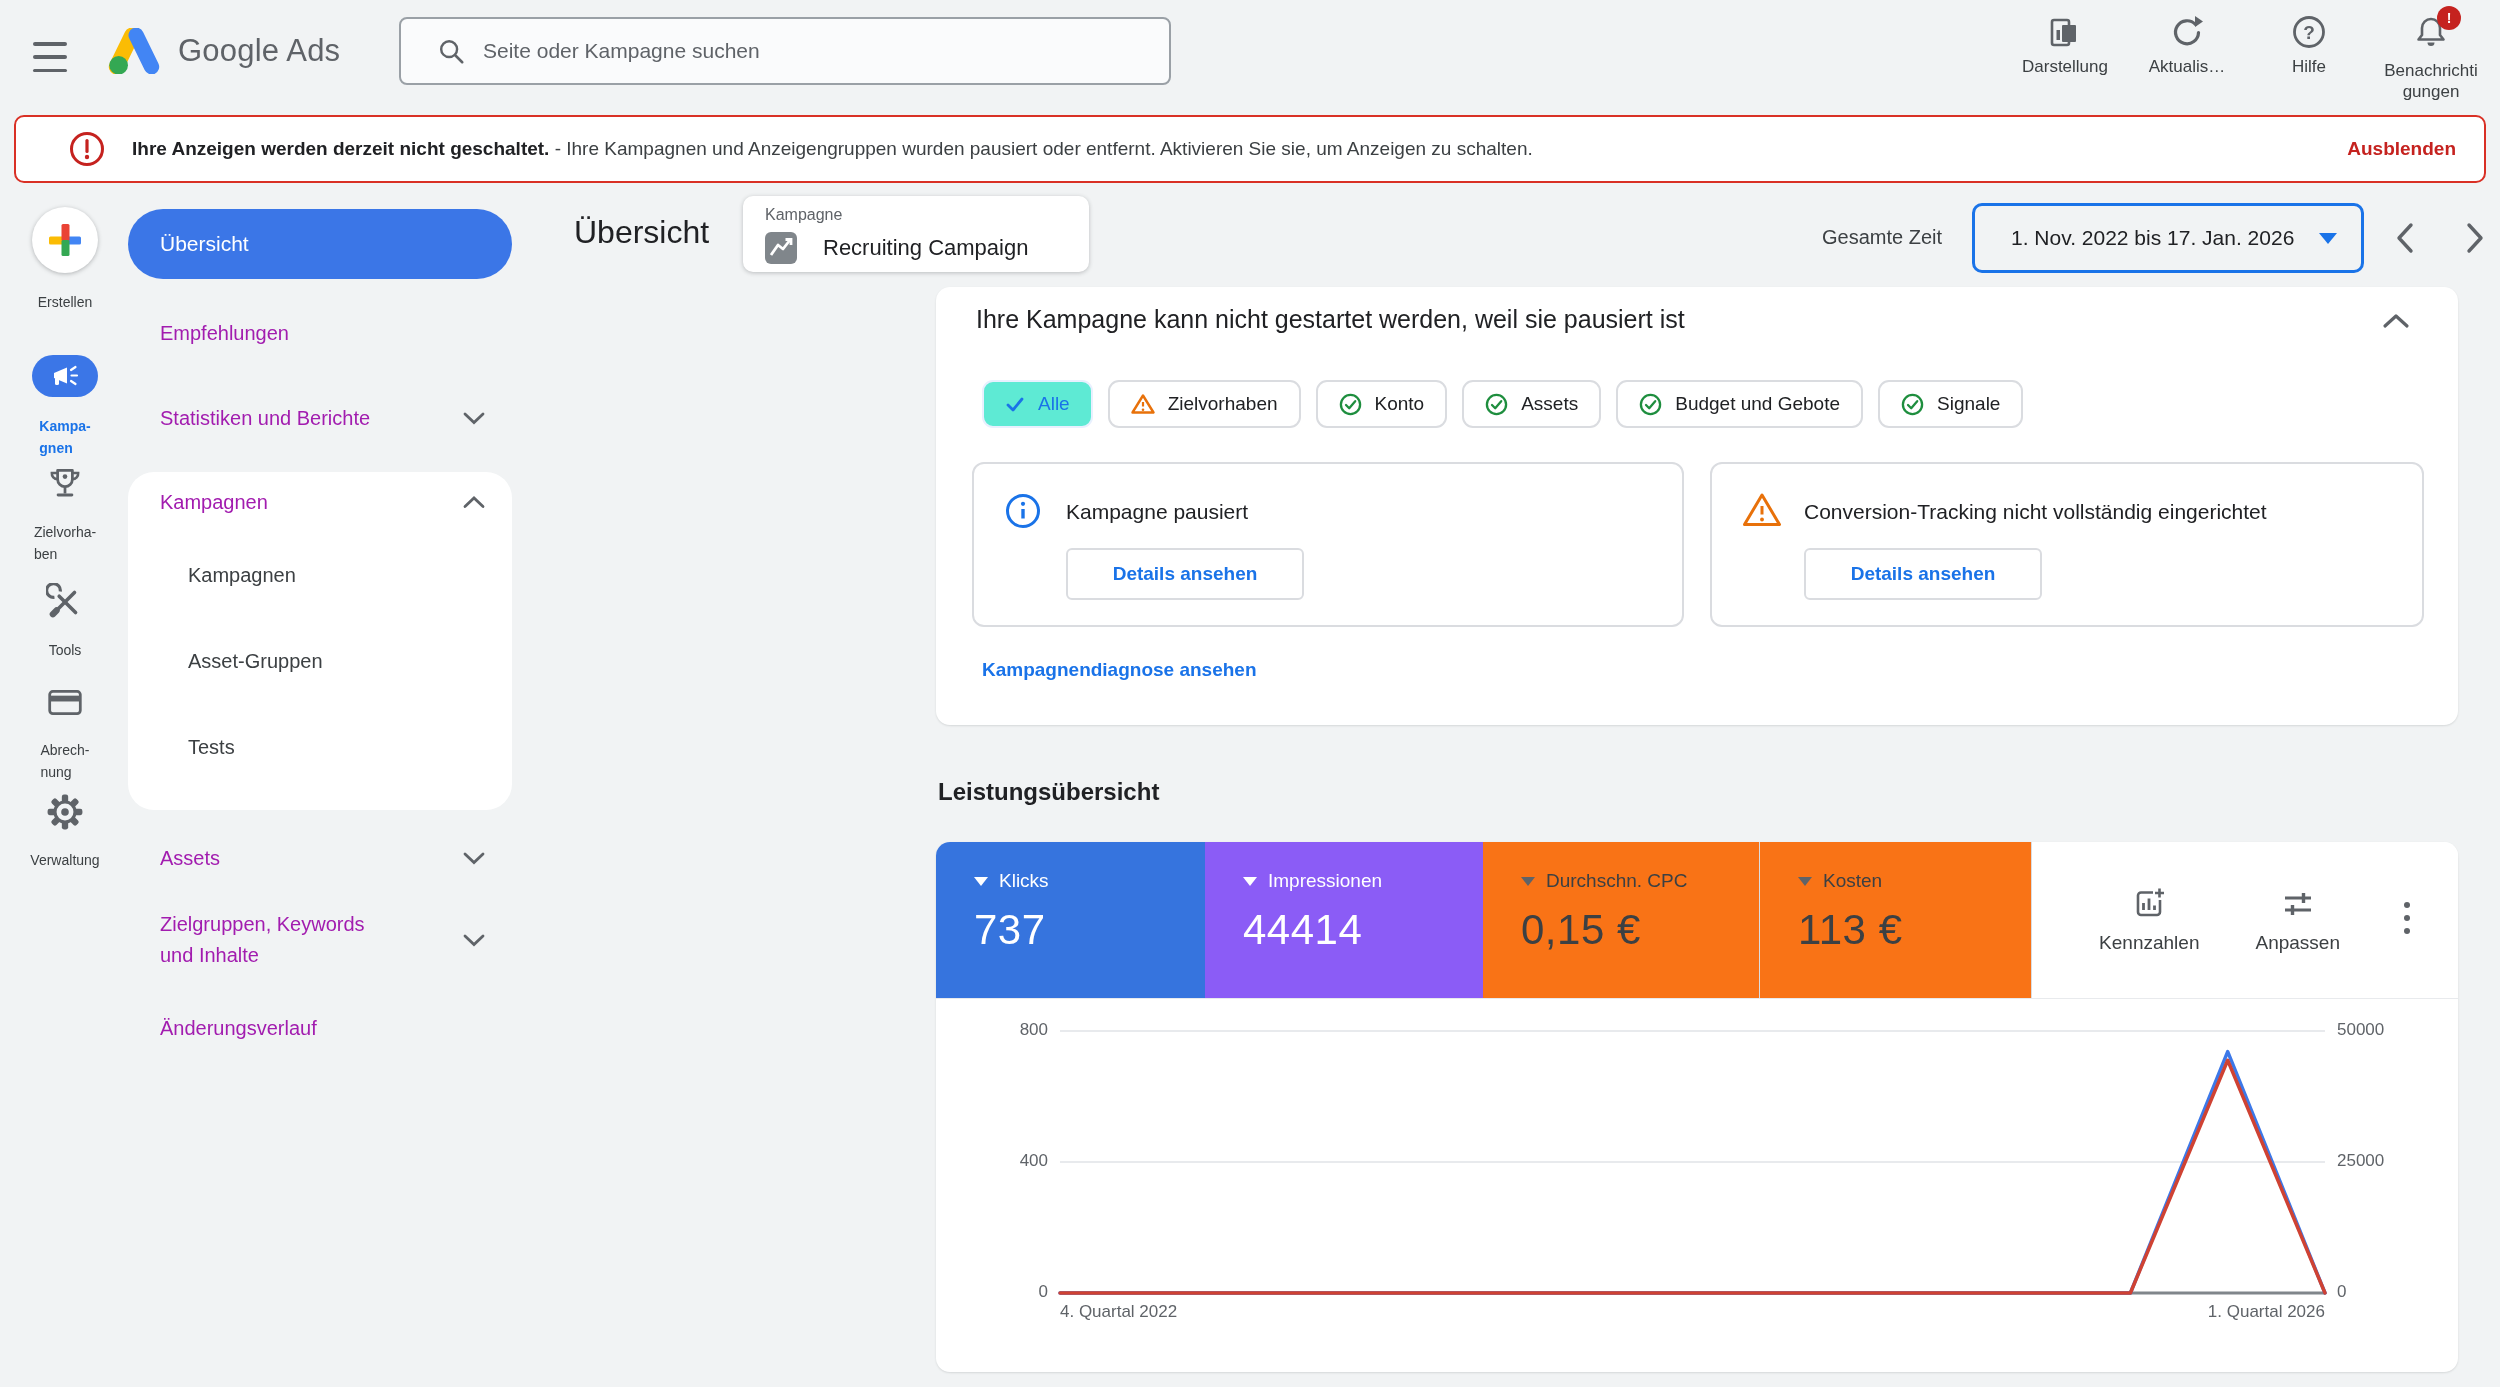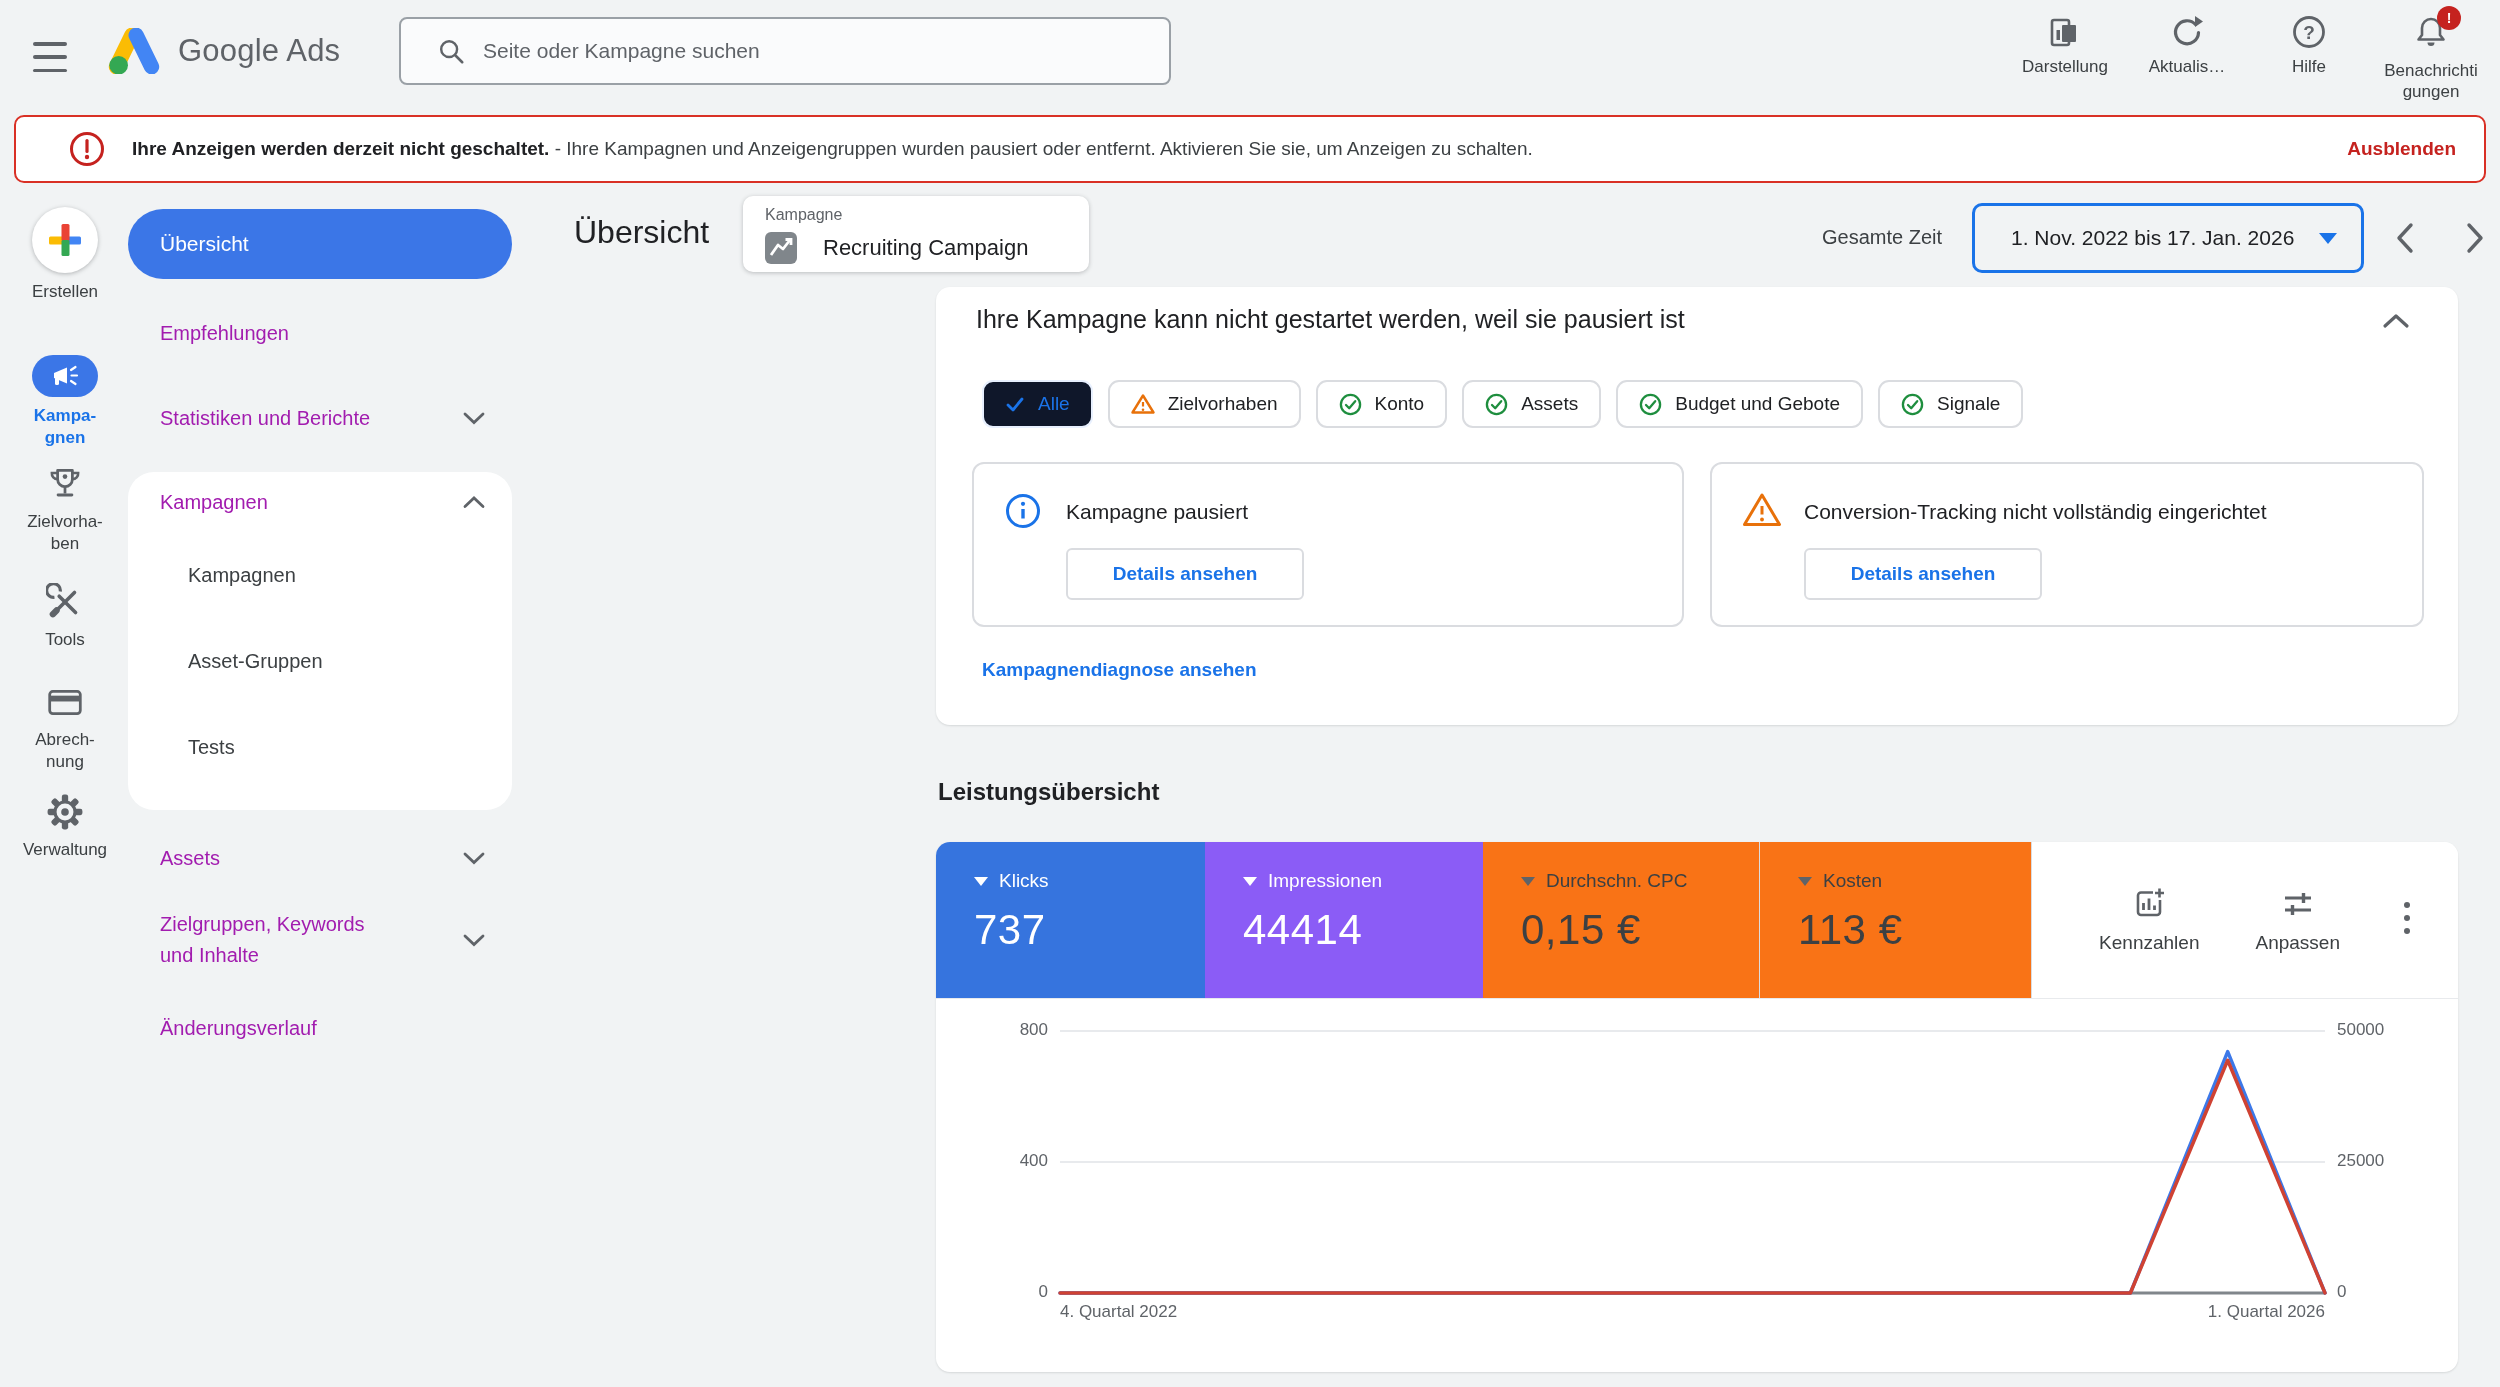--- a/index.html
+++ b/index.html
@@ -25,21 +25,21 @@
   
   .banner { position:absolute; left:14px; top:115px; width:2472px; height:68px; background:#fff; border:2px solid #d93025; border-radius:10px; display:flex; align-items:center; }
   .banner-icon { margin-left:52px; flex:0 0 auto; }
   .banner-text { margin-left:26px; font-size:19px; color:#3c4043; }
   .banner-text b { color:#202124; font-weight:bold; }
   .banner-hide { margin-left:auto; margin-right:28px; color:#c5221f; font-size:19px; font-weight:bold; cursor:pointer; }
 
   
   .rail { position:absolute; left:0; top:183px; width:130px; }
   .rail-item { position:absolute; left:0; width:130px; display:flex; flex-direction:column; align-items:center; cursor:pointer; }
-  .rail-label { font-size:17px; color:#3c4043; text-align:center; white-space:pre-line; line-height:22px; margin-top:8px; }
+  .rail-label { font-size:14px; color:#3c4043; text-align:left; white-space:pre-line; line-height:22px; margin-top:18px; }
   .rail-item.active .rail-label { color:#1a73e8; font-weight:bold; }
   .create-circle { width:66px; height:66px; background:#fff; border-radius:50%; box-shadow:0 1px 4px rgba(60,64,67,.35); display:flex; align-items:center; justify-content:center; }
   .camp-pill { width:66px; height:42px; background:#3b76e7; border-radius:21px; display:flex; align-items:center; justify-content:center; }
 
   
   .drawer { position:absolute; left:128px; top:196px; width:384px; }
   .nav-pill { position:absolute; left:0; top:13px; width:384px; height:70px; background:#3b76e7; border-radius:35px; color:#fff; font-size:21px; display:flex; align-items:center; padding-left:32px; cursor:pointer; }
   .nav-row { position:absolute; left:0; width:384px; display:flex; align-items:center; font-size:20px; color:#a21caf; cursor:pointer; }
   .nav-row .chev { margin-left:auto; margin-right:26px; }
   .nav-group { position:absolute; left:0; top:276px; width:384px; height:338px; background:#fff; border-radius:26px; }
@@ -56,21 +56,21 @@
   .date-box .dt { font-size:21px; color:#202124;margin-left:12px; }
   .date-box .tri { margin-left:auto; width:0; height:0; border-left:9px solid transparent; border-right:9px solid transparent; border-top:11px solid #1a73e8; }
   .pager { position:absolute; top:218px; cursor:pointer; }
 
   
   .card1 { position:absolute; left:936px; top:287px; width:1522px; height:438px; background:#fff; border-radius:14px; box-shadow:0 1px 2px rgba(60,64,67,.15); }
   .card1 h2 { position:absolute; left:40px; top:18px; font-size:25px; font-weight:normal; color:#202124; }
   .collapse { position:absolute; right:42px; top:18px; width:40px; height:32px; cursor:pointer; display:flex; align-items:center; justify-content:center; }
   .chips { position:absolute; left:46px; top:93px; display:flex; gap:15px; }
   .chip { height:48px; border:2px solid #dadce0; border-radius:11px; background:#fff; display:flex; align-items:center; gap:13px; padding:0 21px; font-size:19px; color:#202124; cursor:pointer; }
-  .chip.sel { background:#0f172a; border-color:#e8f0fe; color:#1a73e8; }
+  .chip.sel { background:#5eead4; border-color:#e8f0fe; color:#1a73e8; }
   .inner-card { position:absolute; top:175px; height:165px; border:2px solid #dadce0; border-radius:12px; background:#fff; }
   .ic-a { left:36px; width:712px; }
   .ic-b { left:774px; width:714px; }
   .ic-icon { position:absolute; left:30px; top:28px; }
   .ic-title { position:absolute; left:92px; top:36px; font-size:21px; color:#202124; }
   .ic-btn { position:absolute; left:92px; top:84px; width:238px; height:52px; border:2px solid #dadce0; border-radius:6px; background:#fff; color:#1a73e8; font-size:19px; font-weight:bold; display:flex; align-items:center; justify-content:center; cursor:pointer; }
   .diag-link { position:absolute; left:46px; top:372px; font-size:19px; color:#1a73e8; font-weight:bold; cursor:pointer; }
 
   
   .perf-h { position:absolute; left:938px; top:778px; font-size:24px; font-weight:bold; color:#202124; }

